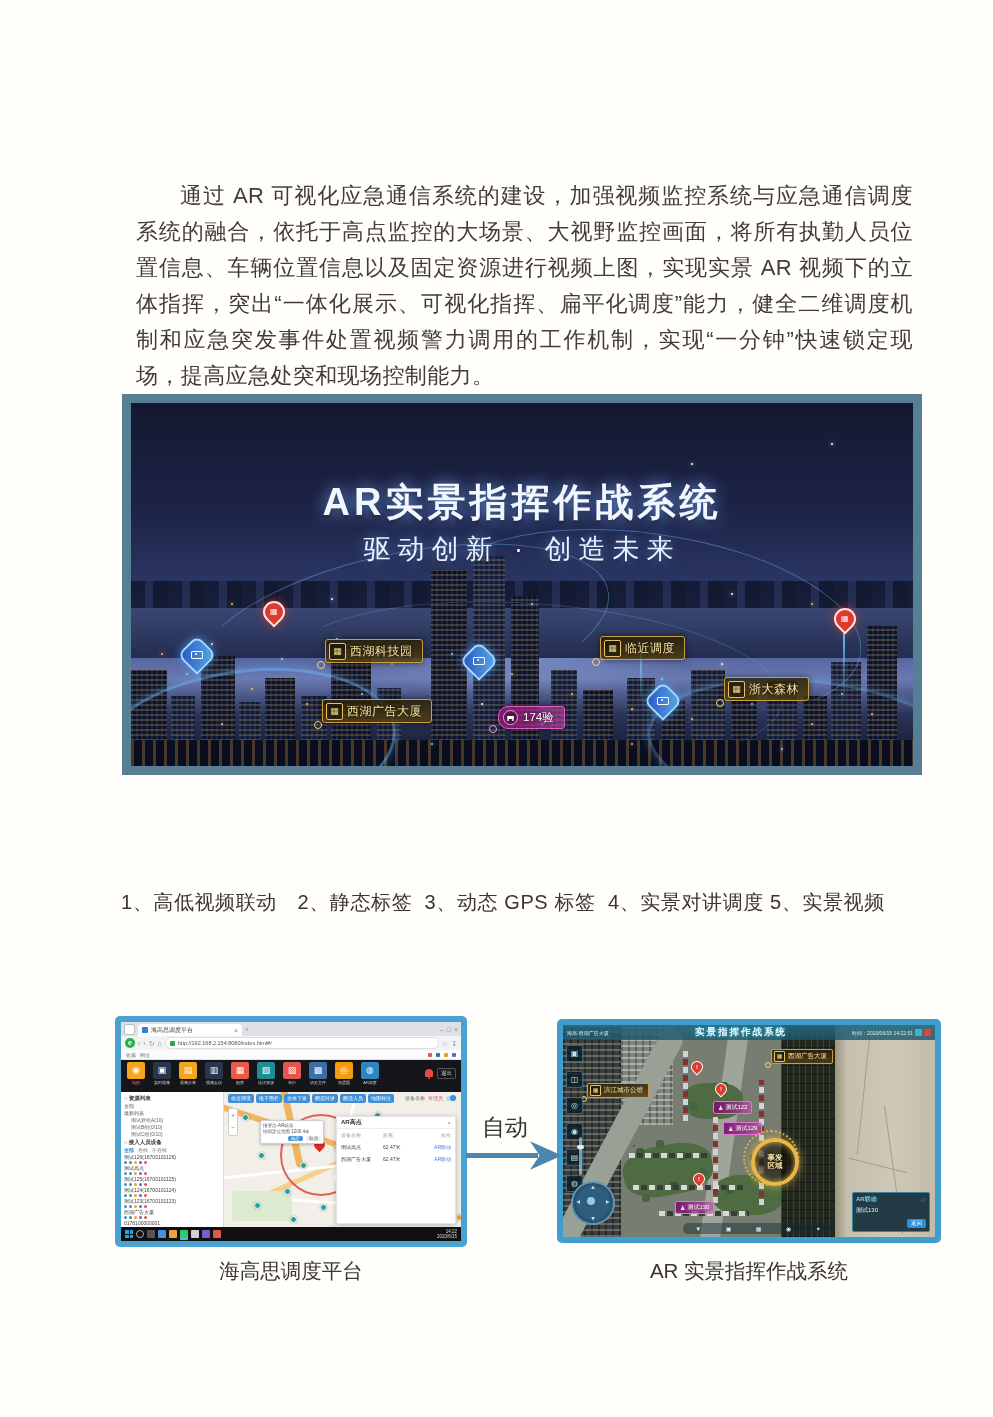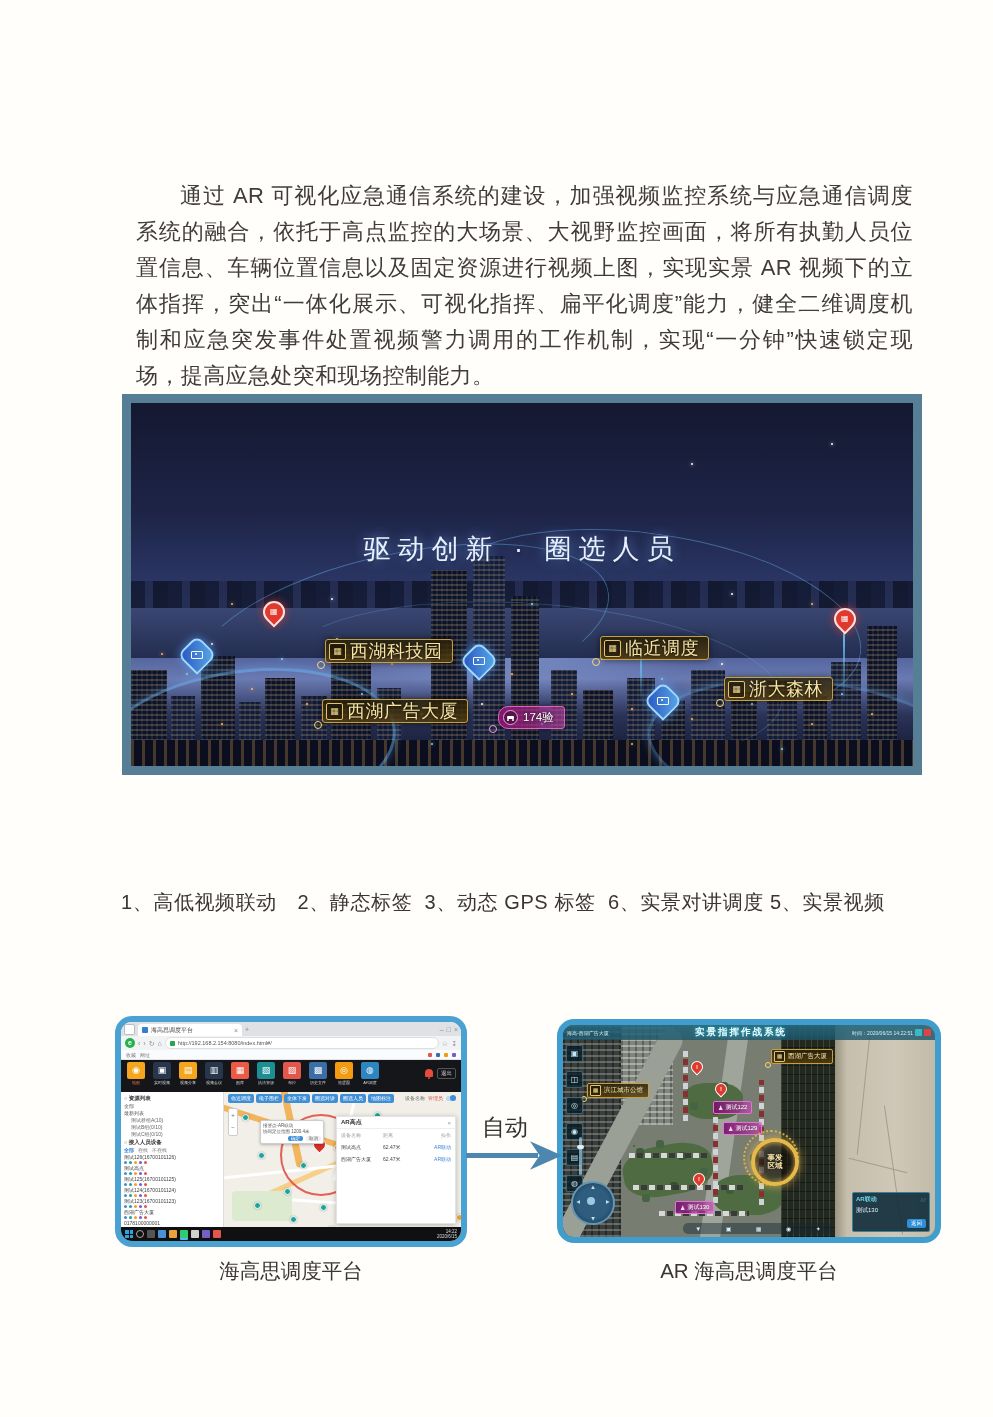--- a/index.html
+++ b/index.html
@@ -69,35 +69,35 @@
            box-shadow:0 0 10px rgba(80,160,255,.8);}
   .camg{width:10px;height:6px;border:1px solid #fff;border-radius:1px;position:relative;transform:rotate(45deg);}
   .camg:after{content:"";position:absolute;left:3px;top:1px;width:2px;height:2px;border-radius:50%;background:#fff;}
   .glabel{position:absolute;display:inline-flex;align-items:center;gap:4px;height:22px;padding:0 9px 0 3px;
           background:linear-gradient(180deg,rgba(42,32,6,.85),rgba(84,62,14,.82));
           border:1px solid #c99f3e;border-radius:3px;box-shadow:0 0 7px rgba(0,0,0,.55);}
   .glabel:before{content:"";position:absolute;left:-9px;bottom:-7px;width:6px;height:6px;border-radius:50%;
                  border:1px solid #ffd76a;}
   .g-ico{width:15px;height:15px;border:1px solid #e7c268;border-radius:2px;background:rgba(0,0,0,.35);
          color:#f3d98b;font-size:9px;line-height:14px;text-align:center;}
-  .glabel>span.txt{color:#f6e3a1;font-size:18px;letter-spacing:.5px;text-shadow:0 0 3px rgba(0,0,0,.9);font-family:Liberation Serif, serif;}
+  .glabel>span.txt{color:#f6e3a1;font-size:12px;letter-spacing:.5px;text-shadow:0 0 3px rgba(0,0,0,.9);font-family:Liberation Serif, serif;}
   .plabel{position:absolute;display:inline-flex;align-items:center;gap:5px;height:21px;padding:0 10px 0 4px;
           background:linear-gradient(90deg,rgba(140,20,110,.88),rgba(200,70,170,.55));
           border:1px solid #e060c8;border-radius:10px 3px 3px 10px;box-shadow:0 0 7px rgba(0,0,0,.5);}
   .plabel:before{content:"";position:absolute;left:-10px;bottom:-5px;width:6px;height:6px;border-radius:50%;
                  border:1px solid #f09ae0;}
   .p-ico{width:13px;height:13px;border:1px solid #f0a0e0;border-radius:50%;display:flex;align-items:center;
          justify-content:center;background:rgba(0,0,0,.35);}
   .carg{width:7px;height:3px;background:#fff;border-radius:1px;position:relative;}
   .carg:after{content:"";position:absolute;left:0;bottom:-2px;width:2px;height:2px;border-radius:50%;
               background:#fff;box-shadow:5px 0 0 #fff;}
   .plabel>span.txt{color:#ffffff;font-size:11.5px;text-shadow:0 0 3px rgba(0,0,0,.9);}
 
   
-  .shot{position:absolute;box-sizing:border-box;border-radius:17px;overflow:hidden;}
+  .shot{position:absolute;box-sizing:border-box;border-radius:5px;overflow:hidden;}
   .shot-left{left:115px;top:1016px;width:352px;height:231px;border:6px solid #49a2d1;background:#fff;}
   .shot-right{left:557px;top:1019px;width:384px;height:224px;border:6px solid #3f9ecd;background:#888;}
 
   
   .browser{display:flex;flex-direction:column;width:340px;height:219px;font-size:6px;}
   .b-tabs{height:14px;background:#dfe1e5;display:flex;align-items:center;padding:0 3px;gap:3px;flex:none;}
   .tab-pre{width:9px;height:9px;border:1px solid #b9bcc2;border-radius:2px;background:#fff;}
   .tab{display:flex;align-items:center;gap:3px;width:96px;height:12px;margin-top:2px;background:#fff;
        border-radius:4px 4px 0 0;padding:0 4px;}
   .fav{width:6px;height:6px;background:#2f7fd3;border-radius:1px;flex:none;}
@@ -336,21 +336,22 @@
         <div class="lightdot" style="left: 600px; top: 190px; background: rgb(255, 255, 255); box-shadow: rgb(255, 255, 255) 0px 0px 4px;"></div>
         <div class="lightdot" style="left: 400px; top: 200px; background: rgb(127, 212, 255); box-shadow: rgb(127, 212, 255) 0px 0px 4px;"></div>
         <div class="lightdot" style="left: 680px; top: 200px; background: rgb(255, 180, 90); box-shadow: rgb(255, 180, 90) 0px 0px 4px;"></div>
         <div class="lightdot" style="left: 100px; top: 200px; background: rgb(255, 180, 90); box-shadow: rgb(255, 180, 90) 0px 0px 4px;"></div>
         <div class="lightdot" style="left: 560px; top: 60px; background: rgb(255, 255, 255); box-shadow: rgb(255, 255, 255) 0px 0px 4px;"></div>
         <div class="lightdot" style="left: 700px; top: 40px; background: rgb(255, 255, 255); box-shadow: rgb(255, 255, 255) 0px 0px 4px;"></div>
       </div>
     <div class="beam" style="left:712px;top:230px;height:70px;"></div>
     <div class="beam" style="left:509px;top:245px;height:55px;"></div>
 
-    <div class="hero-sub">驱动创新 · 圈选人员</div>
+    <div class="hero-title">AR实景指挥作战系统</div>
+    <div class="hero-sub">驱动创新 · 创造未来</div>
 
     <div class="pin pin-red" style="left:132px;top:198px;">
         <span>▦</span>
       </div>
     <div class="pin pin-red" style="left:703px;top:205px;">
         <span>▦</span>
       </div>
     <div class="pin pin-cam" style="left:52px;top:238px;">
         <span class="camg"></span>
       </div>
@@ -378,21 +379,21 @@
       <span class="txt">西湖广告大厦</span>
     </div>
     <div class="plabel" style="left:367px;top:303px;">
       <span class="p-ico">
           <span class="carg"></span>
         </span>
       <span class="txt">174验</span>
     </div>
   </figure>
 
-  <p class="feat feat1">1、高低视频联动　2、静态标签  3、动态 GPS 标签  6、实景对讲调度 5、实景视频</p>
+  <p class="feat feat1">1、高低视频联动　2、静态标签  3、动态 GPS 标签  4、实景对讲调度 5、实景视频</p>
 
   <div class="shot shot-left">
     <div class="browser">
       <div class="b-tabs">
         <span class="tab-pre"></span>
         <div class="tab">
           <span class="fav"></span>
           <span class="tt">海高思调度平台</span>
           <span class="gl">×</span>
         </div>
@@ -746,15 +747,15 @@
           <span class="ap-t">AR联动</span>
           <span class="ap-deco">////</span>
         </div>
         <div class="ap-i">测试130</div>
         <span class="ap-b">返回</span>
       </div>
     </div>
   </div>
 
   <div class="caption cap-left">海高思调度平台</div>
-  <div class="caption cap-right">AR 海高思调度平台</div>
+  <div class="caption cap-right">AR 实景指挥作战系统</div>
 
 </div>
 
 </body></html>

